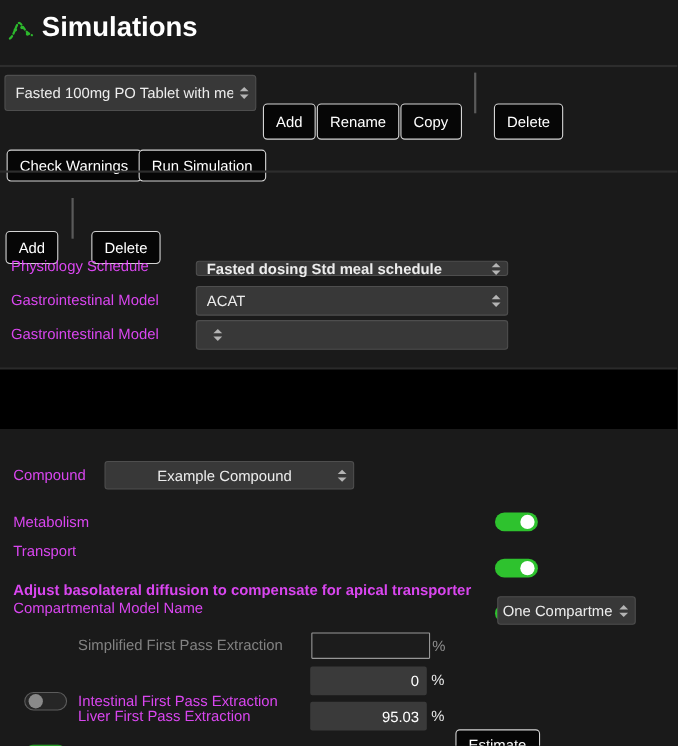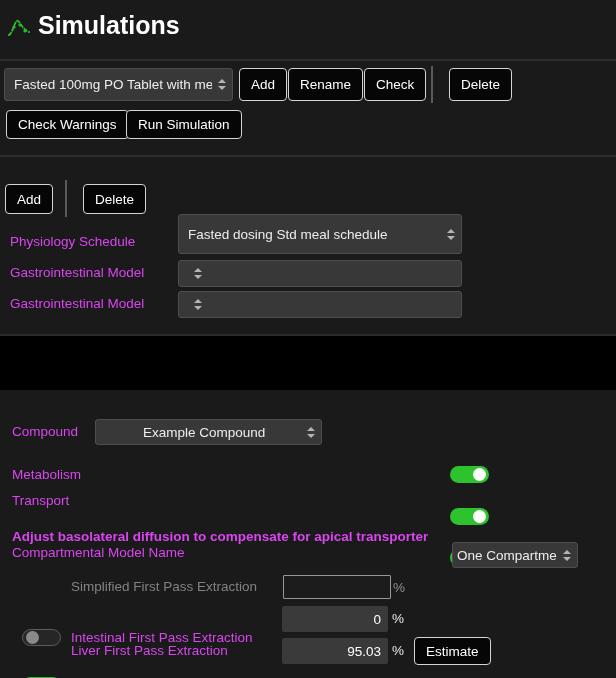--- a/index.html
+++ b/index.html
@@ -10,20 +10,21 @@
   }
   .abs { position:absolute; box-sizing:border-box; }
   .hdiv { height:2px; background:#2d2d2d; width:616px; left:0; }
   .vsep { width:2px; background:#5a5a5a; }
 
   .btn {
     display:inline-flex; align-items:center; justify-content:center;
     background:#060606; border:1px solid #d4d4d4; border-radius:4px;
     color:#ffffff; font-size:13.5px; padding:10px 11px; white-space:nowrap;
     cursor:default;
+    margin-top:26px;
   }
 
   .select {
     display:flex; align-items:center;
     background:#383838; border:1px solid #4e4e4e; border-radius:3px;
     color:#ededed; font-size:13.5px; padding:0 6px 0 9px;
   }
   .select .txt { flex:1; white-space:nowrap; overflow:hidden; }
   .spinner { display:flex; flex-direction:column; gap:3px; margin-left:6px; flex:none; }
   .spinner i { display:block; width:0; height:0;
@@ -70,44 +71,45 @@
 
 <div class="abs select" style="left:4px;top:68px;width:229px;height:33px;">
   <span class="txt">Fasted 100mg PO Tablet with meals</span>
   <span class="spinner">
       <i class="up"></i>
       <i class="dn"></i>
     </span>
 </div>
 <button class="btn abs" style="left:239px;top:68px;height:33px;">Add</button>
 <button class="btn abs" style="left:288px;top:68px;height:33px;">Rename</button>
-<button class="btn abs" style="left:364px;top:68px;height:33px;">Check</button>
+<button class="btn abs" style="left:364px;top:68px;height:33px;">Copy</button>
 <div class="abs vsep" style="left:431px;top:66px;height:37px;"></div>
 <button class="btn abs" style="left:449px;top:68px;height:33px;">Delete</button>
 
 <button class="btn abs" style="left:6px;top:110px;height:29px;">Check Warnings</button>
 <button class="btn abs" style="left:126px;top:110px;height:29px;">Run Simulation</button>
 
 <div class="abs hdiv" style="top:155px;"></div>
 
 <button class="btn abs" style="left:5px;top:184px;height:30px;">Add</button>
 <div class="abs vsep" style="left:65px;top:180px;height:37px;"></div>
 <button class="btn abs" style="left:83px;top:184px;height:30px;">Delete</button>
 
 <div class="abs label" style="left:10px;top:234px;">Physiology Schedule</div>
-<div class="abs select" style="left:178px;top:214px;width:284px;height:40px;">
+<div class="abs select" style="left:178px;top:237px;width:284px;height:14px;font-weight:bold;">
   <span class="txt">Fasted dosing Std meal schedule</span>
   <span class="spinner">
       <i class="up"></i>
       <i class="dn"></i>
     </span>
 </div>
 
 <div class="abs label" style="left:10px;top:265px;">Gastrointestinal Model</div>
 <div class="abs select" style="left:178px;top:260px;width:284px;height:27px;">
+  <span class="txt">ACAT</span>
   <span class="spinner">
       <i class="up"></i>
       <i class="dn"></i>
     </span>
 </div>
 
 <div class="abs label" style="left:10px;top:296px;">Gastrointestinal Model</div>
 <div class="abs select" style="left:178px;top:291px;width:284px;height:27px;">
   <span class="spinner">
       <i class="up"></i>

